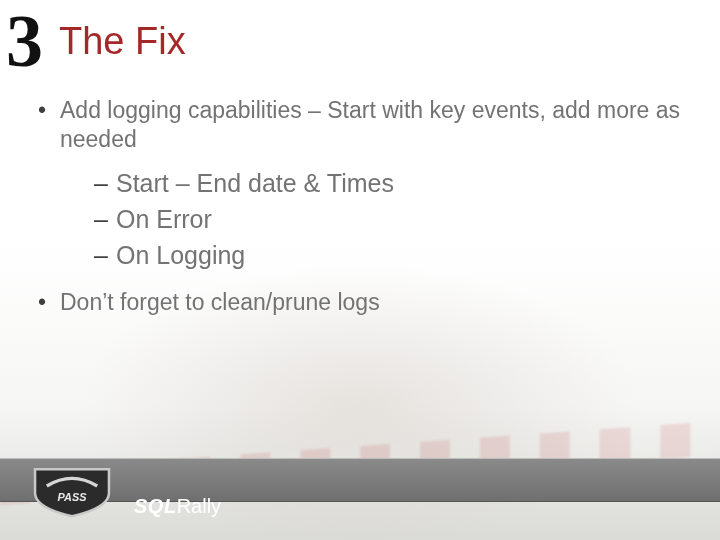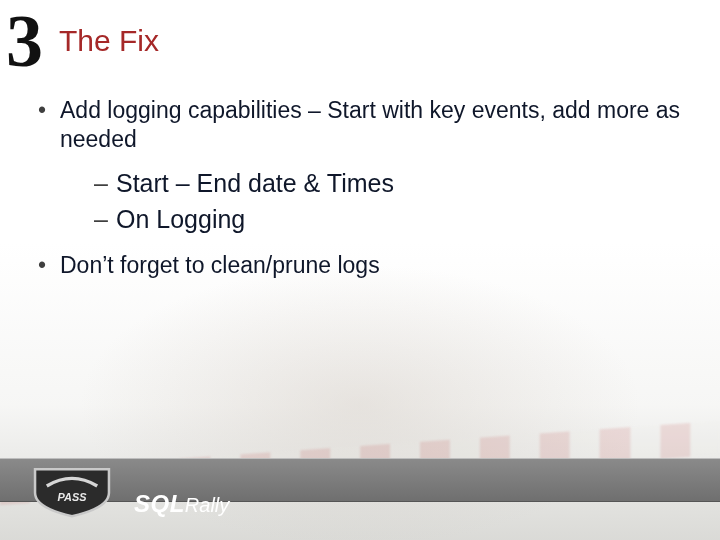--- a/index.html
+++ b/index.html
@@ -40,27 +40,27 @@
   .big-number {
     font-size: 74px;
     font-weight: 900;
     color: #111;
     line-height: 1;
     font-family: Georgia, 'Times New Roman', serif;
     letter-spacing: -2px;
     padding-left: 4px;
   }
   .title {
-    font-size: 30px;
+    font-size: 38px;
     font-weight: 400;
     color: #a52828;
   }
   .body {
     padding: 18px 36px 0 36px;
-    color: #0f172a;
+    color: #737373;
   }
   ul.level1 {
     list-style: none;
     font-size: 23px;
     line-height: 1.28;
   }
   ul.level1 > li {
     position: relative;
     padding-left: 24px;
     margin-bottom: 4px;
@@ -113,42 +113,43 @@
   }
   .logo-shield {
     width: 84px; height: 54px;
     position: relative;
   }
   .logo-shield svg { width: 100%; height: 100%; display: block; }
   .logo-text {
     color: #fff;
     font-family: Arial, Helvetica, sans-serif;
   }
-  .logo-text .sql { font-style: italic; font-weight: 700; font-size: 24px; letter-spacing: 0.5px; }
-  .logo-text .rally { font-style: italic; font-weight: 400; font-size: 20px; }
+  .logo-text .sql { font-style: italic; font-weight: 700; font-size: 20px; letter-spacing: 0.5px; }
+  .logo-text .rally { font-weight: 400; font-size: 20px; }
 </style>
 </head>
 <body>
 
 <div class="slide">
   <div class="bg-photo"></div>
   <div class="track-curb"></div>
 
   <div class="content">
     <div class="header">
       <div class="big-number">3</div>
       <div class="title">The Fix</div>
     </div>
 
     <div class="body">
       <ul class="level1">
         <li>
           <span>Add logging capabilities – Start with key events, add more as needed</span>
           <ul class="level2">
             <li><span>Start – End date &amp; Times</span></li>
+            <li><span>On Error</span></li>
             <li><span>On Logging</span></li>
           </ul>
         </li>
         <li><span>Don’t forget to clean/prune logs</span></li>
       </ul>
     </div>
   </div>
 
   <div class="footer-bar"></div>
 

